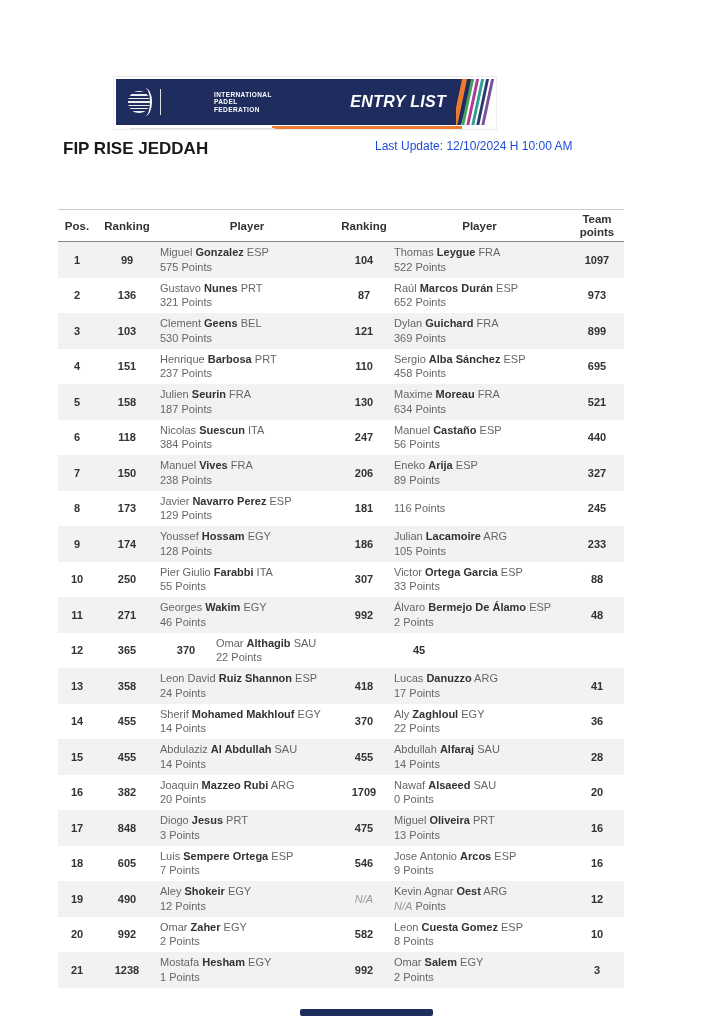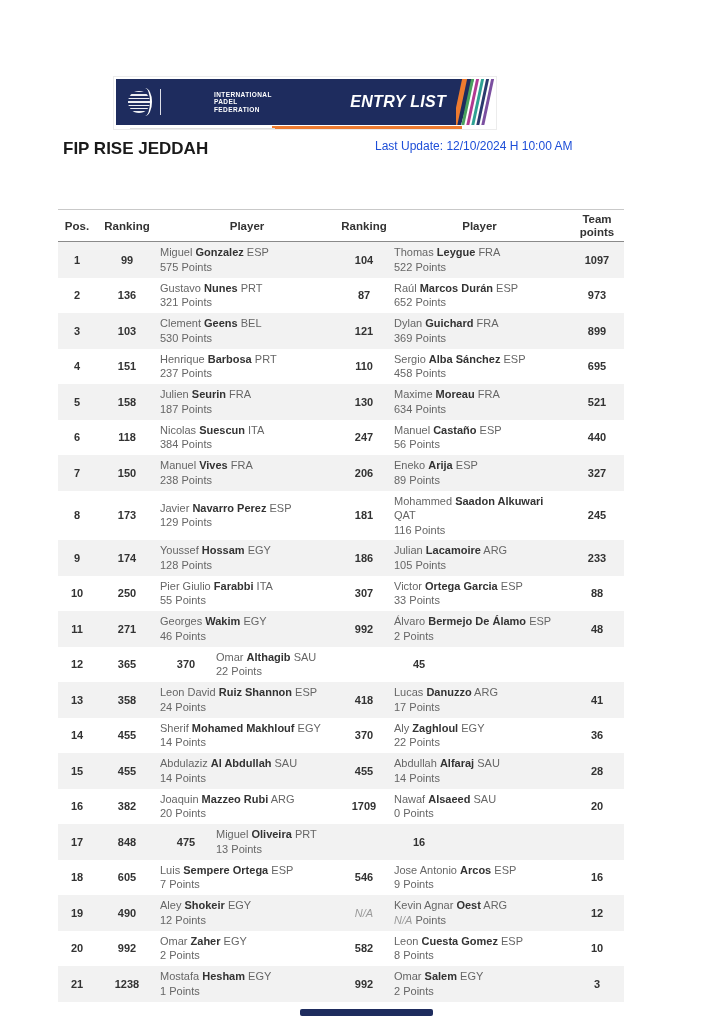--- a/index.html
+++ b/index.html
@@ -216,21 +216,20 @@
 
     <div class="trow">
       <div class="num c-pos">8</div>
       <div class="num c-rank">173</div>
       <div class="player-cell c-player">
         <div class="pname"><span class="first">Javier</span> <span class="last">Navarro Perez</span> <span class="ctry">ESP</span></div>
         <div class="ppoints"><span>129</span> <span>Points</span></div>
       </div>
       <div class="num c-rank2">181</div>
       <div class="player-cell c-player2">
-        <div class="pname"><span class="first">Mohammed</span> <span class="last">Saadon Alkuwari</span> <span class="ctry">QAT</span></div>
         <div class="ppoints"><span>116</span> <span>Points</span></div>
       </div>
       <div class="num c-tp">245</div>
     </div>
 
     <div class="trow">
       <div class="num c-pos">9</div>
       <div class="num c-rank">174</div>
       <div class="player-cell c-player">
         <div class="pname"><span class="first">Youssef</span> <span class="last">Hossam</span> <span class="ctry">EGY</span></div>
@@ -341,20 +340,24 @@
       <div class="player-cell c-player2">
         <div class="pname"><span class="first">Nawaf</span> <span class="last">Alsaeed</span> <span class="ctry">SAU</span></div>
         <div class="ppoints"><span>0</span> <span>Points</span></div>
       </div>
       <div class="num c-tp">20</div>
     </div>
 
     <div class="trow">
       <div class="num c-pos">17</div>
       <div class="num c-rank">848</div>
+      <div class="player-cell c-player">
+        <div class="pname"><span class="first">Diogo</span> <span class="last">Jesus</span> <span class="ctry">PRT</span></div>
+        <div class="ppoints"><span>3</span> <span>Points</span></div>
+      </div>
       <div class="num c-rank2">475</div>
       <div class="player-cell c-player2">
         <div class="pname"><span class="first">Miguel</span> <span class="last">Oliveira</span> <span class="ctry">PRT</span></div>
         <div class="ppoints"><span>13</span> <span>Points</span></div>
       </div>
       <div class="num c-tp">16</div>
     </div>
 
     <div class="trow">
       <div class="num c-pos">18</div>

